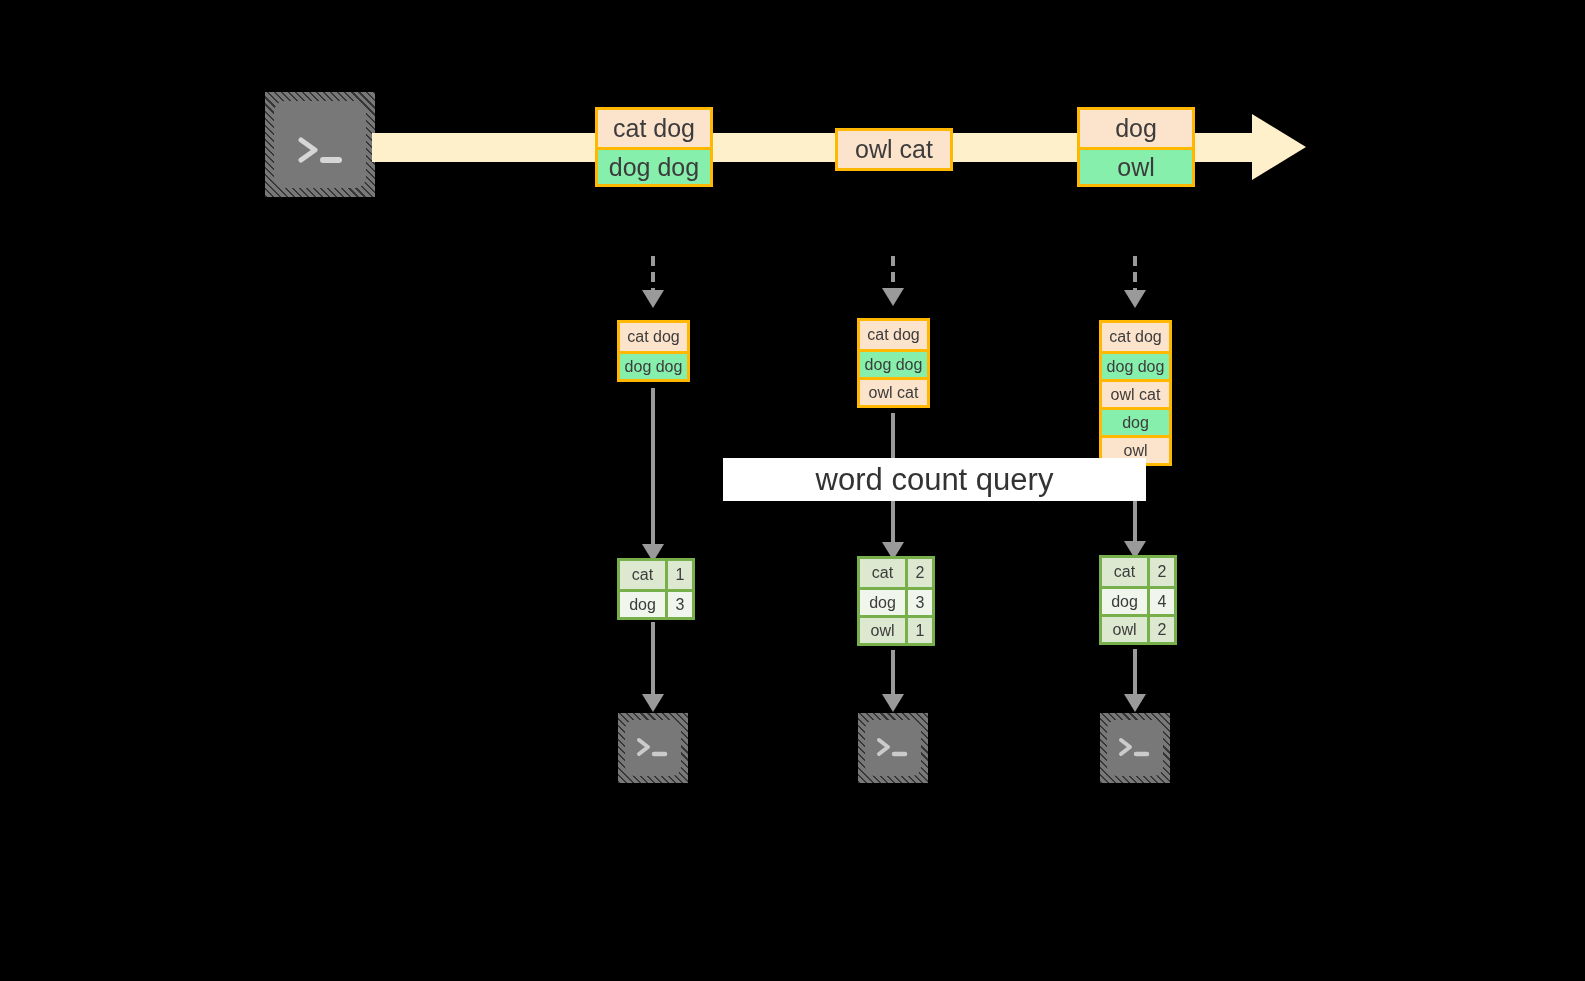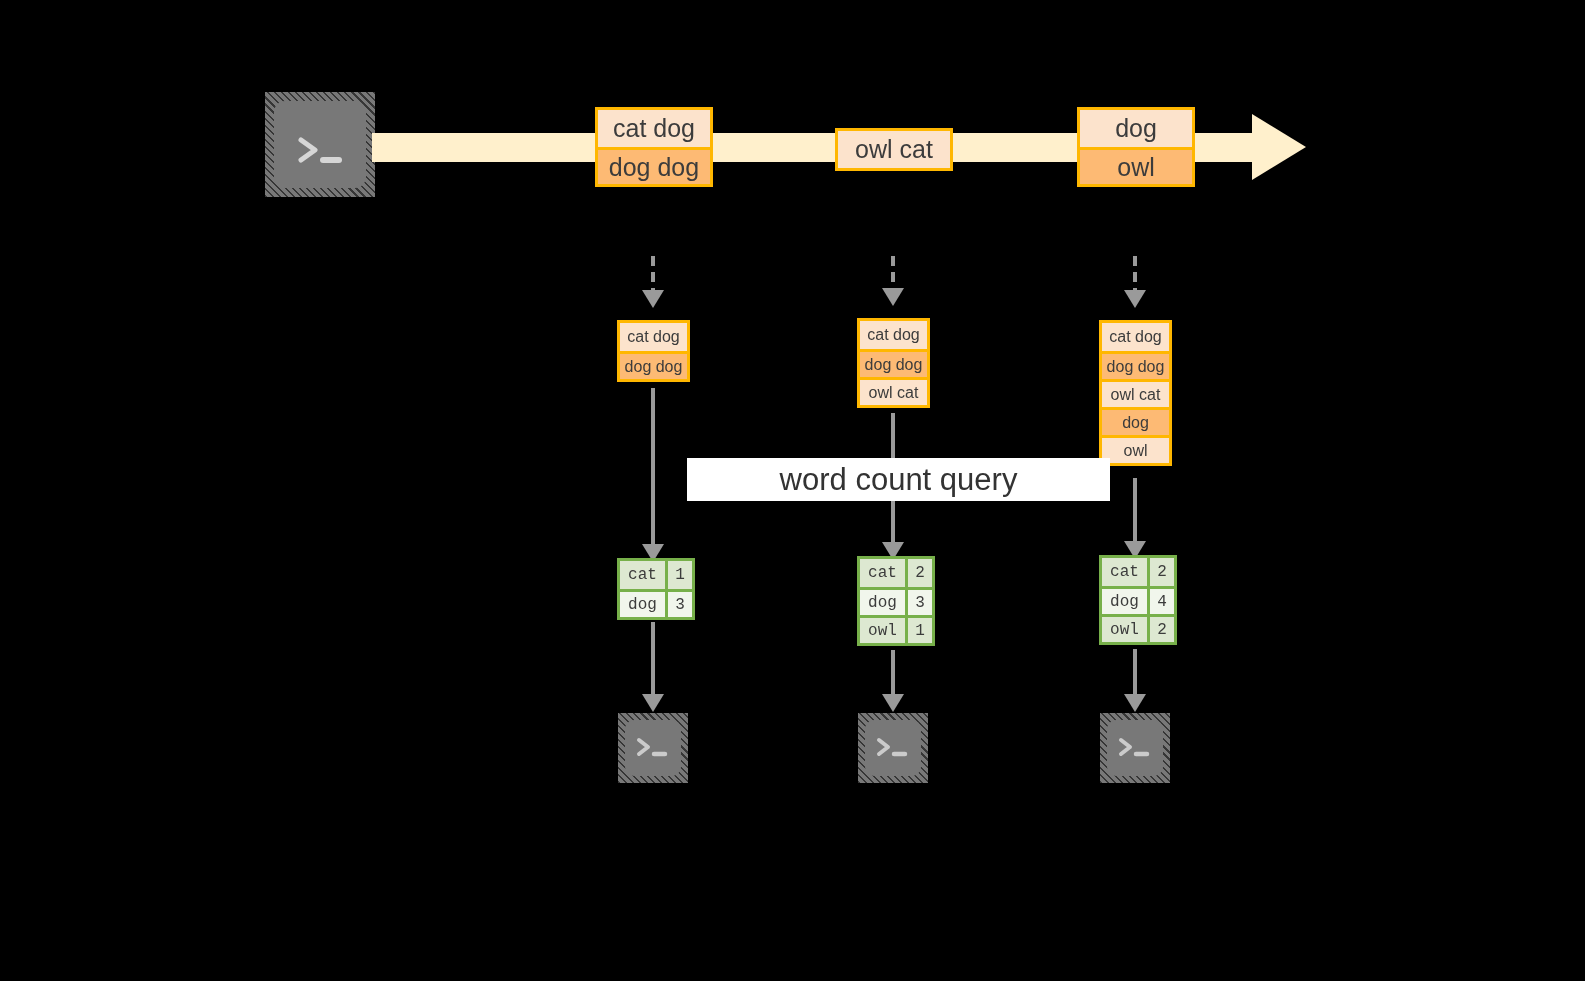--- a/index.html
+++ b/index.html
@@ -55,38 +55,37 @@
   .ebox .row {
     box-sizing: border-box;
     width: 100%;
     display: flex;
     align-items: center;
     justify-content: center;
     color: #3C3C3C;
     white-space: nowrap;
   }
   .ebox .row.shadeA { background: #FCE3CC; }
-  .ebox .row.shadeB { background: #fdba74; }
+  .ebox .row.shadeB { background: #86efac; }
   .ebox .row + .row { border-top: 3px solid #FFB700; }
 
   .ebox.big .row { height: 37px; font-size: 25px; }
   .ebox.mini .row { height: 28px; font-size: 16px; }
 
   
   .gtable {
     position: absolute;
     box-sizing: border-box;
     border: 3px solid #77B04A;
     background: #E9F0E1;
   }
   .gtable .trow {
     display: flex;
     box-sizing: border-box;
     height: 28px;
-    font-family: Liberation Mono, monospace;
   }
   .gtable .trow + .trow { border-top: 3px solid #77B04A; }
   .gtable .cell {
     box-sizing: border-box;
     display: flex;
     align-items: center;
     justify-content: center;
     font-size: 16px;
     color: #3C3C3C;
   }
@@ -119,20 +118,21 @@
   
   .qlabel {
     position: absolute;
     background: #FFFFFF;
     display: flex;
     align-items: center;
     justify-content: center;
     color: #333333;
     font-size: 31px;
     white-space: nowrap;
+    margin-left: 36px;
   }
 </style>
 </head>
 <body>
 
 <div id="stage">
 
   <div class="term" style="left:265px; top:92px; width:110px; height:105px;">
     <div class="inner"></div>
     <svg width="110" height="105" viewBox="0 0 110 105">

